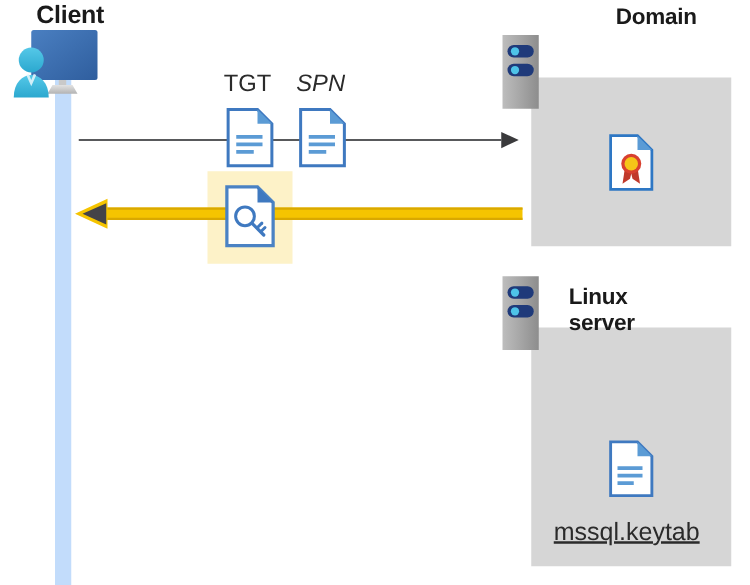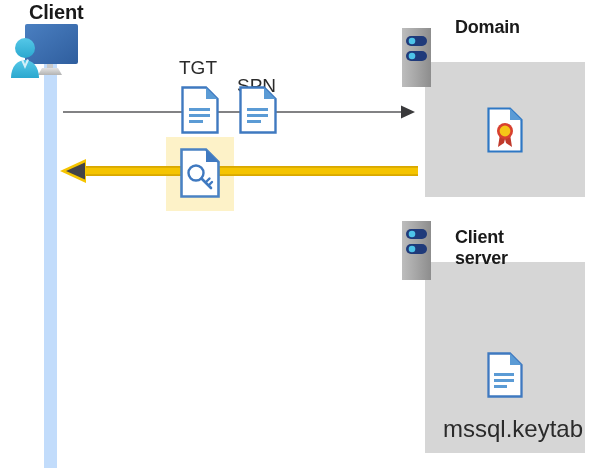--- a/index.html
+++ b/index.html
@@ -8,21 +8,21 @@
   .stage{position:absolute;inset:0;width:477px;height:468px;}
 
   
   .panel{position:absolute;background:#d6d6d6;}
   #dc-panel{left:425px;top:62px;width:160px;height:135px;}
   #linux-panel{left:425px;top:262px;width:160px;height:191px;}
 
   
   .heading{position:absolute;font-weight:bold;color:#1a1a1a;letter-spacing:-0.2px;}
   #client-title{left:29px;top:1px;font-size:20px;}
-  #dc-title{left:455px;top:17px;font-size:18px;line-height:21px;width:140px;}
+  #dc-title{left:455px;top:3px;font-size:18px;line-height:21px;width:140px;text-align:center;}
   #linux-title{left:455px;top:227px;font-size:18px;line-height:21px;}
 
   
   #lifeline{position:absolute;left:44px;top:62px;width:13px;height:406px;
             background:#c2dcfb;}
 
   
   #client-icon{position:absolute;left:8px;top:23px;width:78px;height:62px;}
 
   
@@ -35,22 +35,22 @@
   #tgt-doc{left:181px;top:86px;width:38px;height:48px;}
   #spn-doc{left:239px;top:86px;width:38px;height:48px;}
   #key-doc{left:180px;top:148px;width:40px;height:50px;}
   #cert-doc{left:487px;top:107px;width:36px;height:46px;}
   #keytab-doc{left:487px;top:352px;width:36px;height:46px;}
   #sql-doc{left:484px;top:277px;width:42px;height:48px;}
 
   
   .doclabel{position:absolute;font-size:19px;color:#2b2b2b;text-align:right;}
   #tgt-label{left:179px;top:57px;}
-  #spn-label{left:237px;top:75px;}
-  #keytab-label{left:443px;top:415px;font-size:24px;color:#2b2b2b;}
+  #spn-label{left:237px;top:57px;font-style:italic;}
+  #keytab-label{left:443px;top:415px;font-size:20px;color:#2b2b2b;text-decoration:underline;}
 
   
   #highlight{position:absolute;left:166px;top:137px;width:68px;height:74px;
              background:#fdf2c8;}
 
   
   #arrow-top{position:absolute;left:63px;top:105px;width:352px;height:14px;}
   #arrow-bottom{position:absolute;left:60px;top:158px;width:358px;height:26px;}
 
   svg{display:block;overflow:visible;}
@@ -94,21 +94,21 @@
       <path d="M13 37 L17 46 L21 37 L19 36 L17 41 L15 36 Z" fill="#eaf7fb" opacity="0.85"></path>
     </svg>
   </div>
 
   <div class="heading" id="client-title">Client</div>
 
   <div class="heading" id="dc-title">
     <div>Domain</div>
   </div>
 
-  <div class="heading" id="linux-title">Client server</div>
+  <div class="heading" id="linux-title">Linux server</div>
 
   <div class="rack" id="dc-rack">
     <svg width="32" height="62" viewBox="0 0 32 62">
       <defs>
         <linearGradient id="rackGrad" x1="0" y1="0" x2="1" y2="0">
           <stop offset="0%" stop-color="#bdbdbd"></stop>
           <stop offset="45%" stop-color="#a8a8a8"></stop>
           <stop offset="100%" stop-color="#8d8d8d"></stop>
         </linearGradient>
       </defs>

